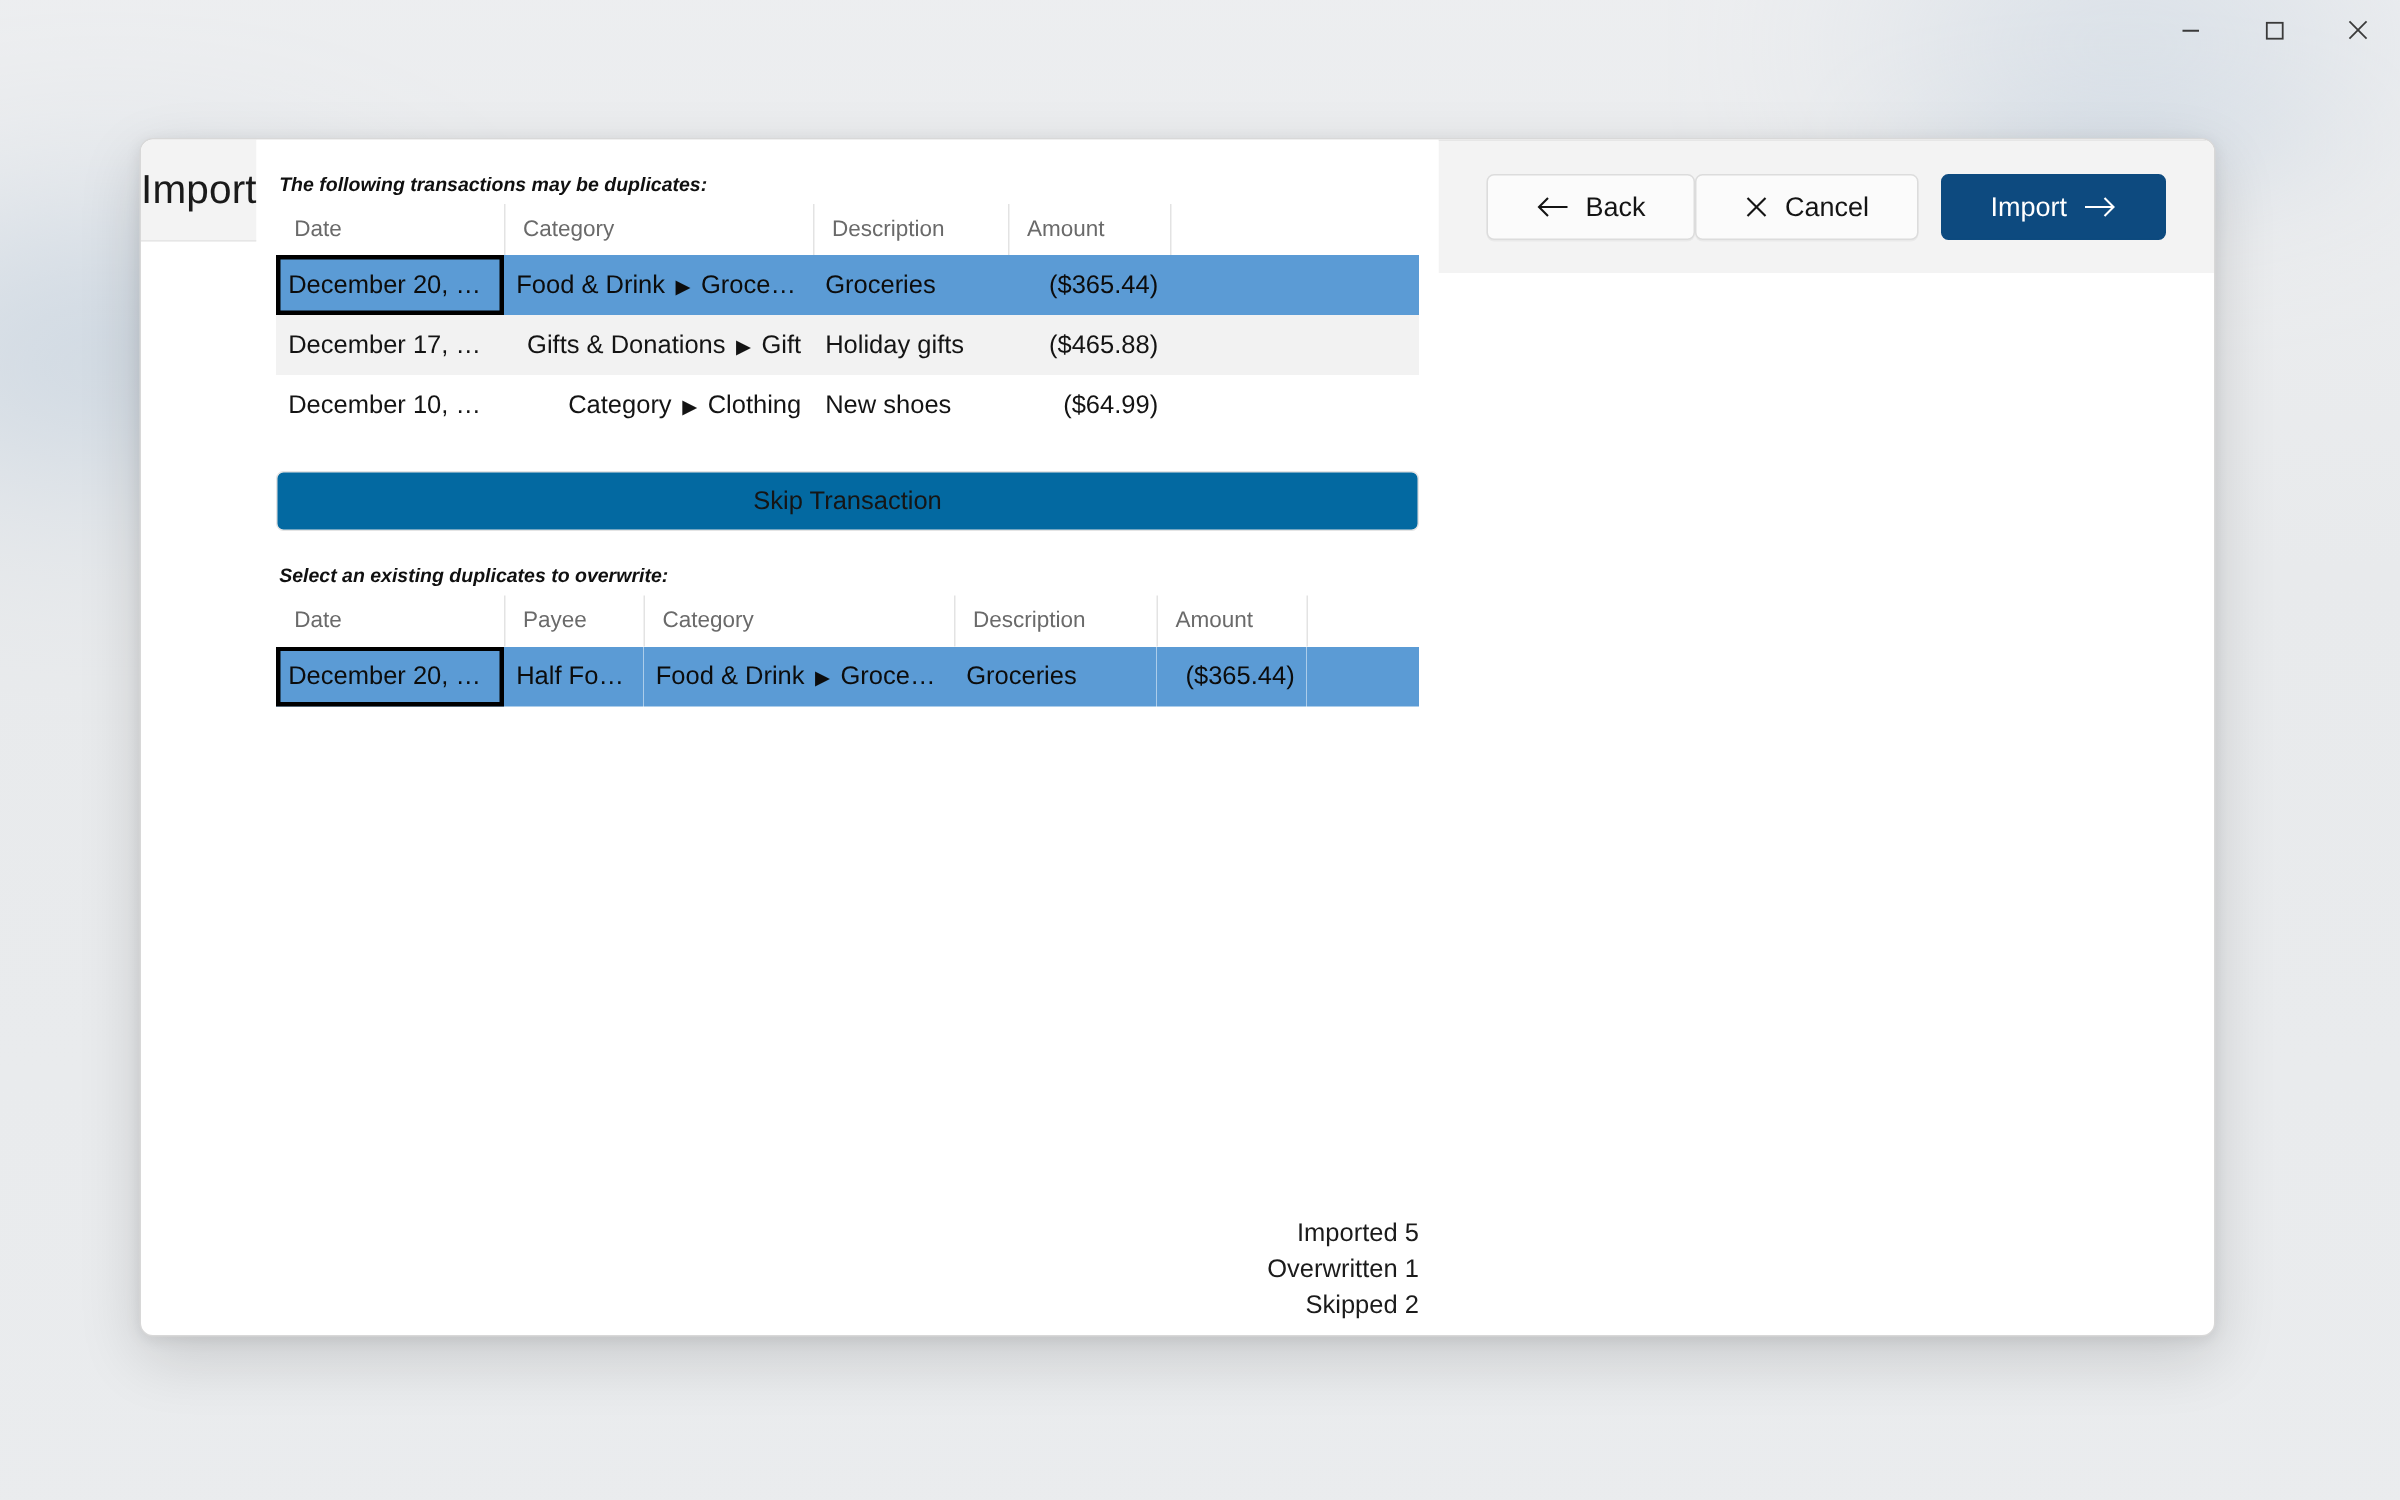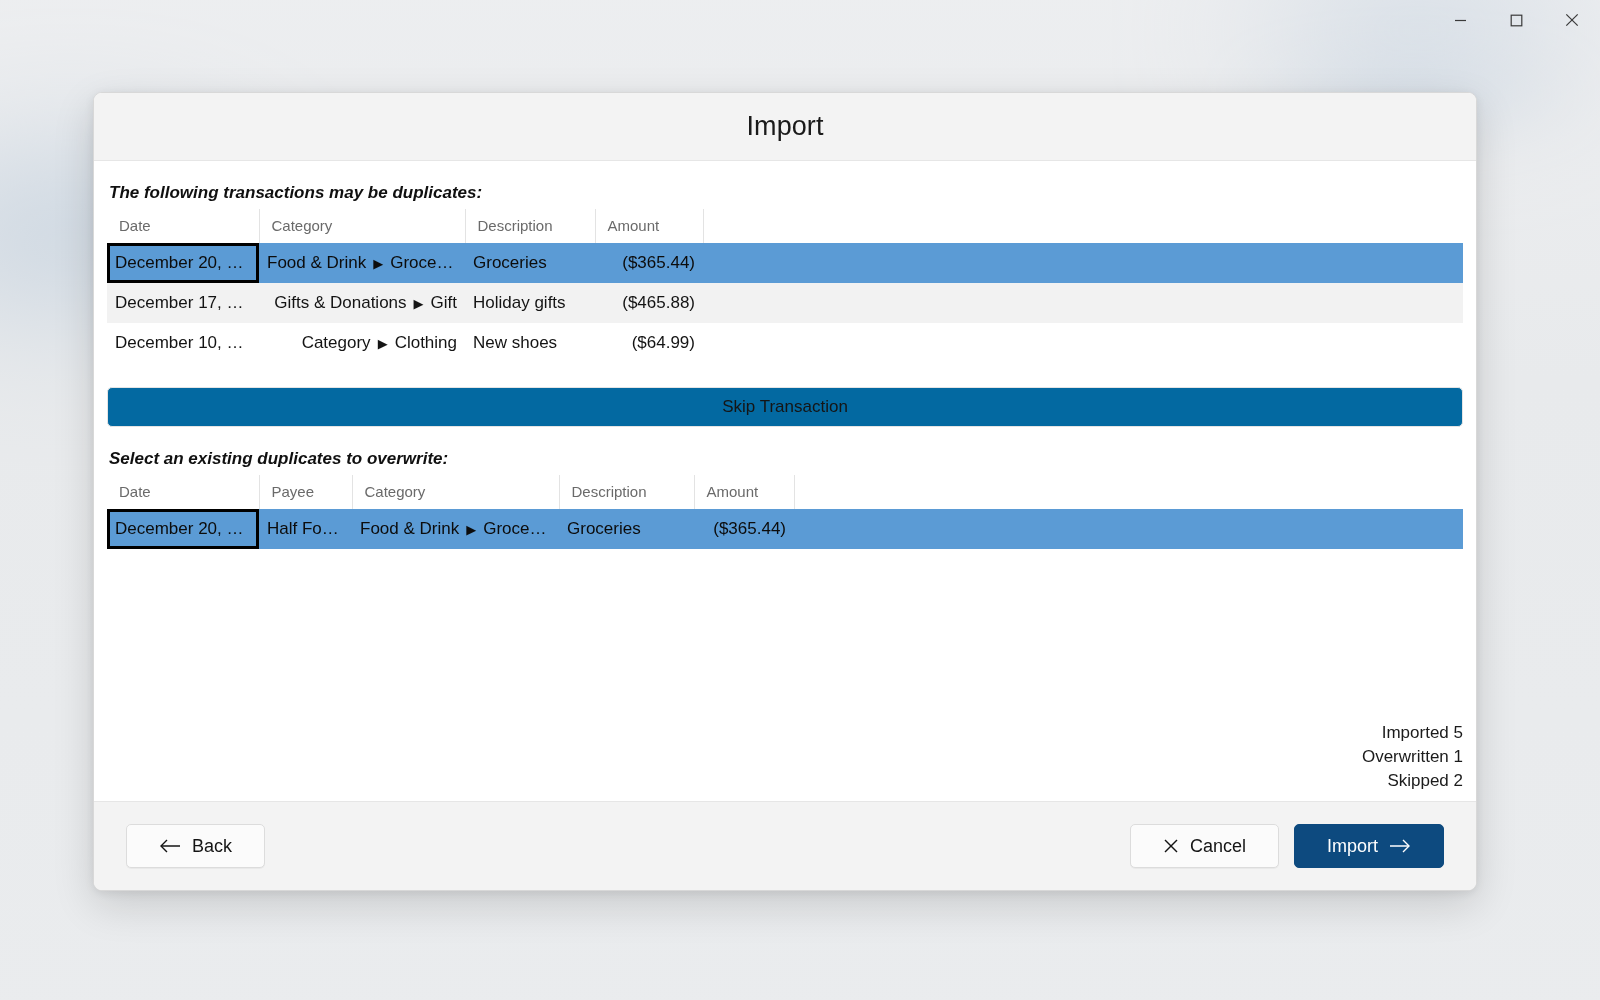--- a/index.html
+++ b/index.html
@@ -82,21 +82,21 @@
     left: 93px;
     top: 92px;
     width: 1382px;
     height: 797px;
     background: #ffffff;
     border: 1px solid #d8d8d8;
     border-radius: 9px;
     box-shadow: 0 14px 42px rgba(0,0,0,0.14), 0 2px 10px rgba(0,0,0,0.08);
     overflow: hidden;
     display: flex;
-    flex-direction: column;
+    flex-direction: row;
     z-index: 10;
   }
 
   #dialog-header {
     height: 67px;
     flex: 0 0 67px;
     background: #f3f3f3;
     border-bottom: 1px solid #e6e6e6;
     display: flex;
     align-items: center;
@@ -111,21 +111,21 @@
 
   #dialog-body {
     flex: 1 1 auto;
     background: #ffffff;
     padding: 22px 13px 0 13px;
     position: relative;
     overflow: hidden;
   }
 
   .section-label {
-    font-size: 17px;
+    font-size: 13px;
     font-weight: bold;
     font-style: italic;
     color: #101010;
     margin: 0 0 6px 2px;
   }
 
   
   .tbl {
     width: 100%;
     border-collapse: collapse;

